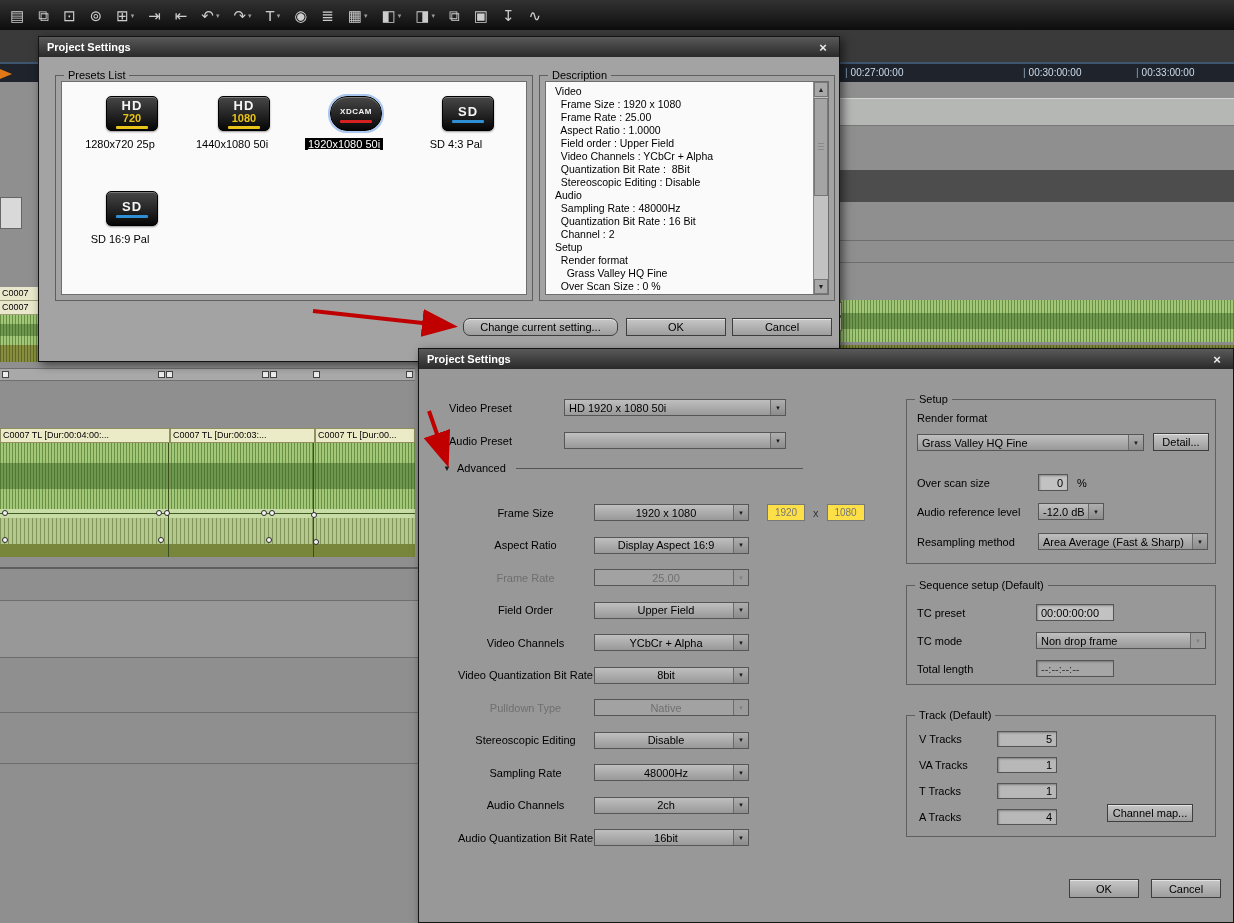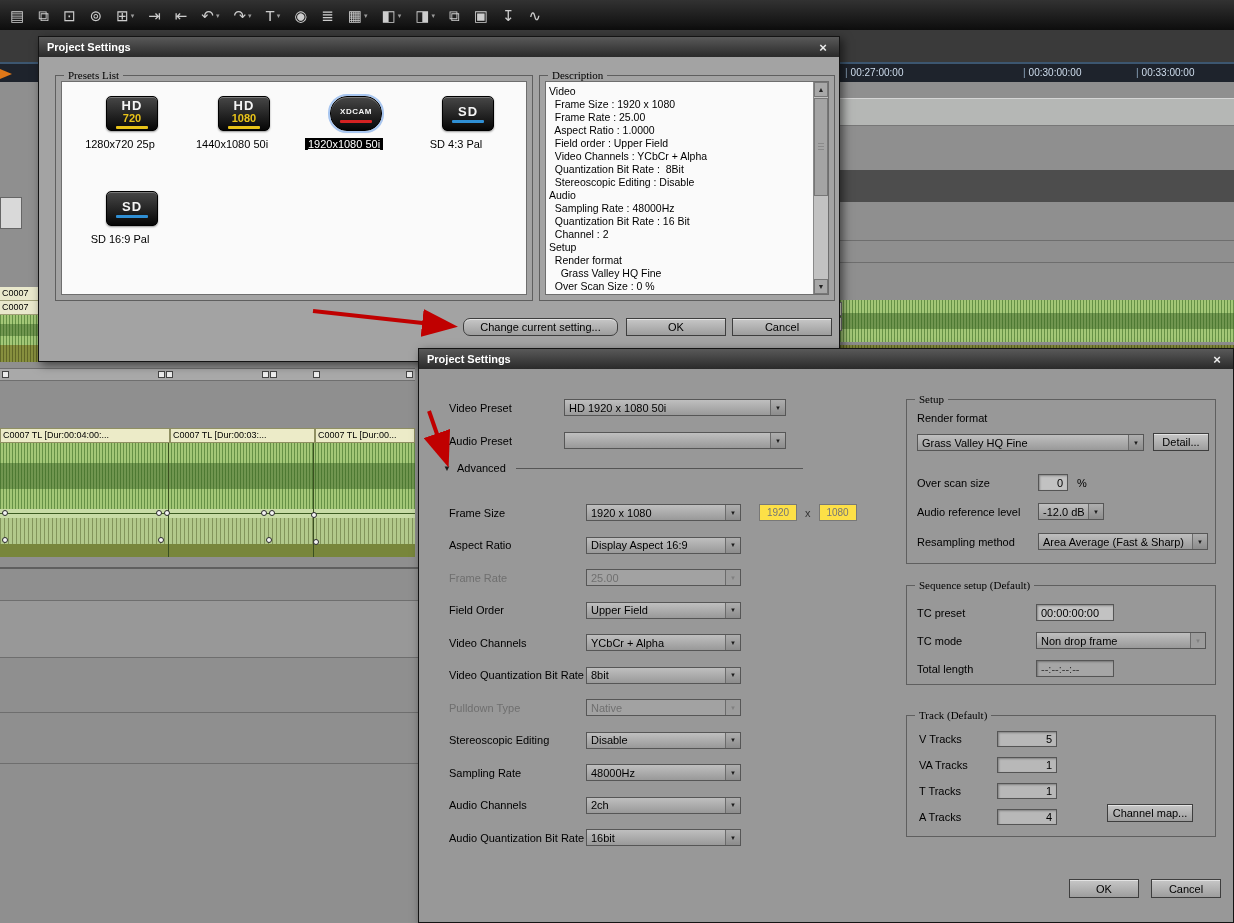--- a/index.html
+++ b/index.html
@@ -57,41 +57,41 @@
     box-shadow:3px 3px 9px rgba(0,0,0,.55); }
   #dlg1 { left:38px; top:36px; width:802px; height:326px; z-index:10; }
   #dlg2 { left:418px; top:348px; width:816px; height:575px; z-index:20; background:#989898; }
   .titlebar { height:20px; background:linear-gradient(#595959,#2a2a2a);
     display:flex; align-items:center; padding:0 8px; }
   .ttl { color:#fff; font-weight:bold; font-size:11px; }
   .closeb { margin-left:auto; color:#ececec; font-size:13px; font-weight:bold;
     width:16px; text-align:center; }
 
   .grp { position:absolute; border:1px solid #5f5f5f; }
-  .glabel { position:absolute; top:-7px; left:8px; padding:0 4px; font-size:11px; background:#a3a3a3; white-space:nowrap;font-family:Liberation Serif, serif; }
+  .glabel { position:absolute; top:-7px; left:8px; padding:0 4px; font-size:11px; background:#a3a3a3; white-space:nowrap; }
   #dlg2 .glabel { background:#989898; }
 
   .wpanel { position:absolute; inset:5px; background:#fafafa; border:1px solid #6e6e6e; }
   .preset-panel { display:flex; flex-wrap:wrap; align-content:flex-start; padding:8px 2px; }
   .preset-item { width:112px; display:flex; flex-direction:column; align-items:center; padding-top:6px; height:95px; }
   .badge { width:52px; height:35px; border-radius:5px; border:1px solid #000;
     background:linear-gradient(#474747,#060606); display:flex; flex-direction:column;
     align-items:center; justify-content:center;
     box-shadow:inset 0 1px 0 rgba(255,255,255,.28), 0 1px 2px rgba(0,0,0,.4);margin-left:24px; }
   .b1 { color:#f5f5f5; font-weight:bold; font-size:13px; line-height:13px; letter-spacing:1px; }
   .small_title .b1 { font-size:8px; letter-spacing:.5px; }
   .b2 { font-weight:bold; font-size:11px; line-height:12px; }
   .b2:empty { display:none; }
   .bar { width:32px; height:3px; margin-top:2px; border-radius:1px; }
   .plabel { margin-top:7px; font-size:11px; padding:0 3px; white-space:nowrap; }
   .preset-item.selected .badge { outline:2px solid #a8c6f0;border-radius:17px; }
   .preset-item.selected .plabel { background:#000000; color:#fff;text-decoration:underline; }
 
   .desc { position:absolute; inset:5px; background:#fafafa; border:1px solid #6e6e6e;
-    padding:3px 20px 3px 3px; font-size:10.5px; line-height:13px; overflow:hidden; }
+    padding:3px 20px 3px 9px; font-size:10.5px; line-height:13px; overflow:hidden; }
   .desc-line { white-space:pre; }
   .scrollbar { position:absolute; top:1px; right:1px; bottom:1px; width:15px;
     background:#c2c2c2; border-left:1px solid #8a8a8a; }
   .sb-btn { height:15px; background:#a8a8a8; border:1px solid #777; font-size:7px;
     display:flex; align-items:center; justify-content:center; color:#222; }
   .sb-btn.down { position:absolute; bottom:0; left:0; right:0; }
   .sb-thumb { position:absolute; top:16px; left:0; right:0; height:98px;
     background:#a4a4a4; border:1px solid #777; }
   .sb-thumb::after { content:""; position:absolute; left:3px; right:3px; top:44px; height:8px;
     background:repeating-linear-gradient(#8a8a8a 0 1px, transparent 1px 3px); }
@@ -444,21 +444,21 @@
           </span>
         </div>
       </div>
 
     <div class="adv-head" style="left:24px;top:113px;width:360px;">
       <span class="adv-tri">▼</span>
       <span>Advanced</span>
       <span class="adv-line"></span>
     </div>
 
-    <div class="rows rows-adv" style="left:30px;top:155px;width:470px;">
+    <div class="rows rows-adv" style="left:38px;top:155px;width:470px;text-align:center;">
 
         <div class="field-row">
           <span class="flabel">Frame Size</span>
           <span class="dd">
             <span class="ddval">1920 x 1080</span>
             <span class="ddarrow">▼</span>
           </span>
           <span class="mini">1920</span>
           <span class="sep">x</span>
           <span class="mini">1080</span>

